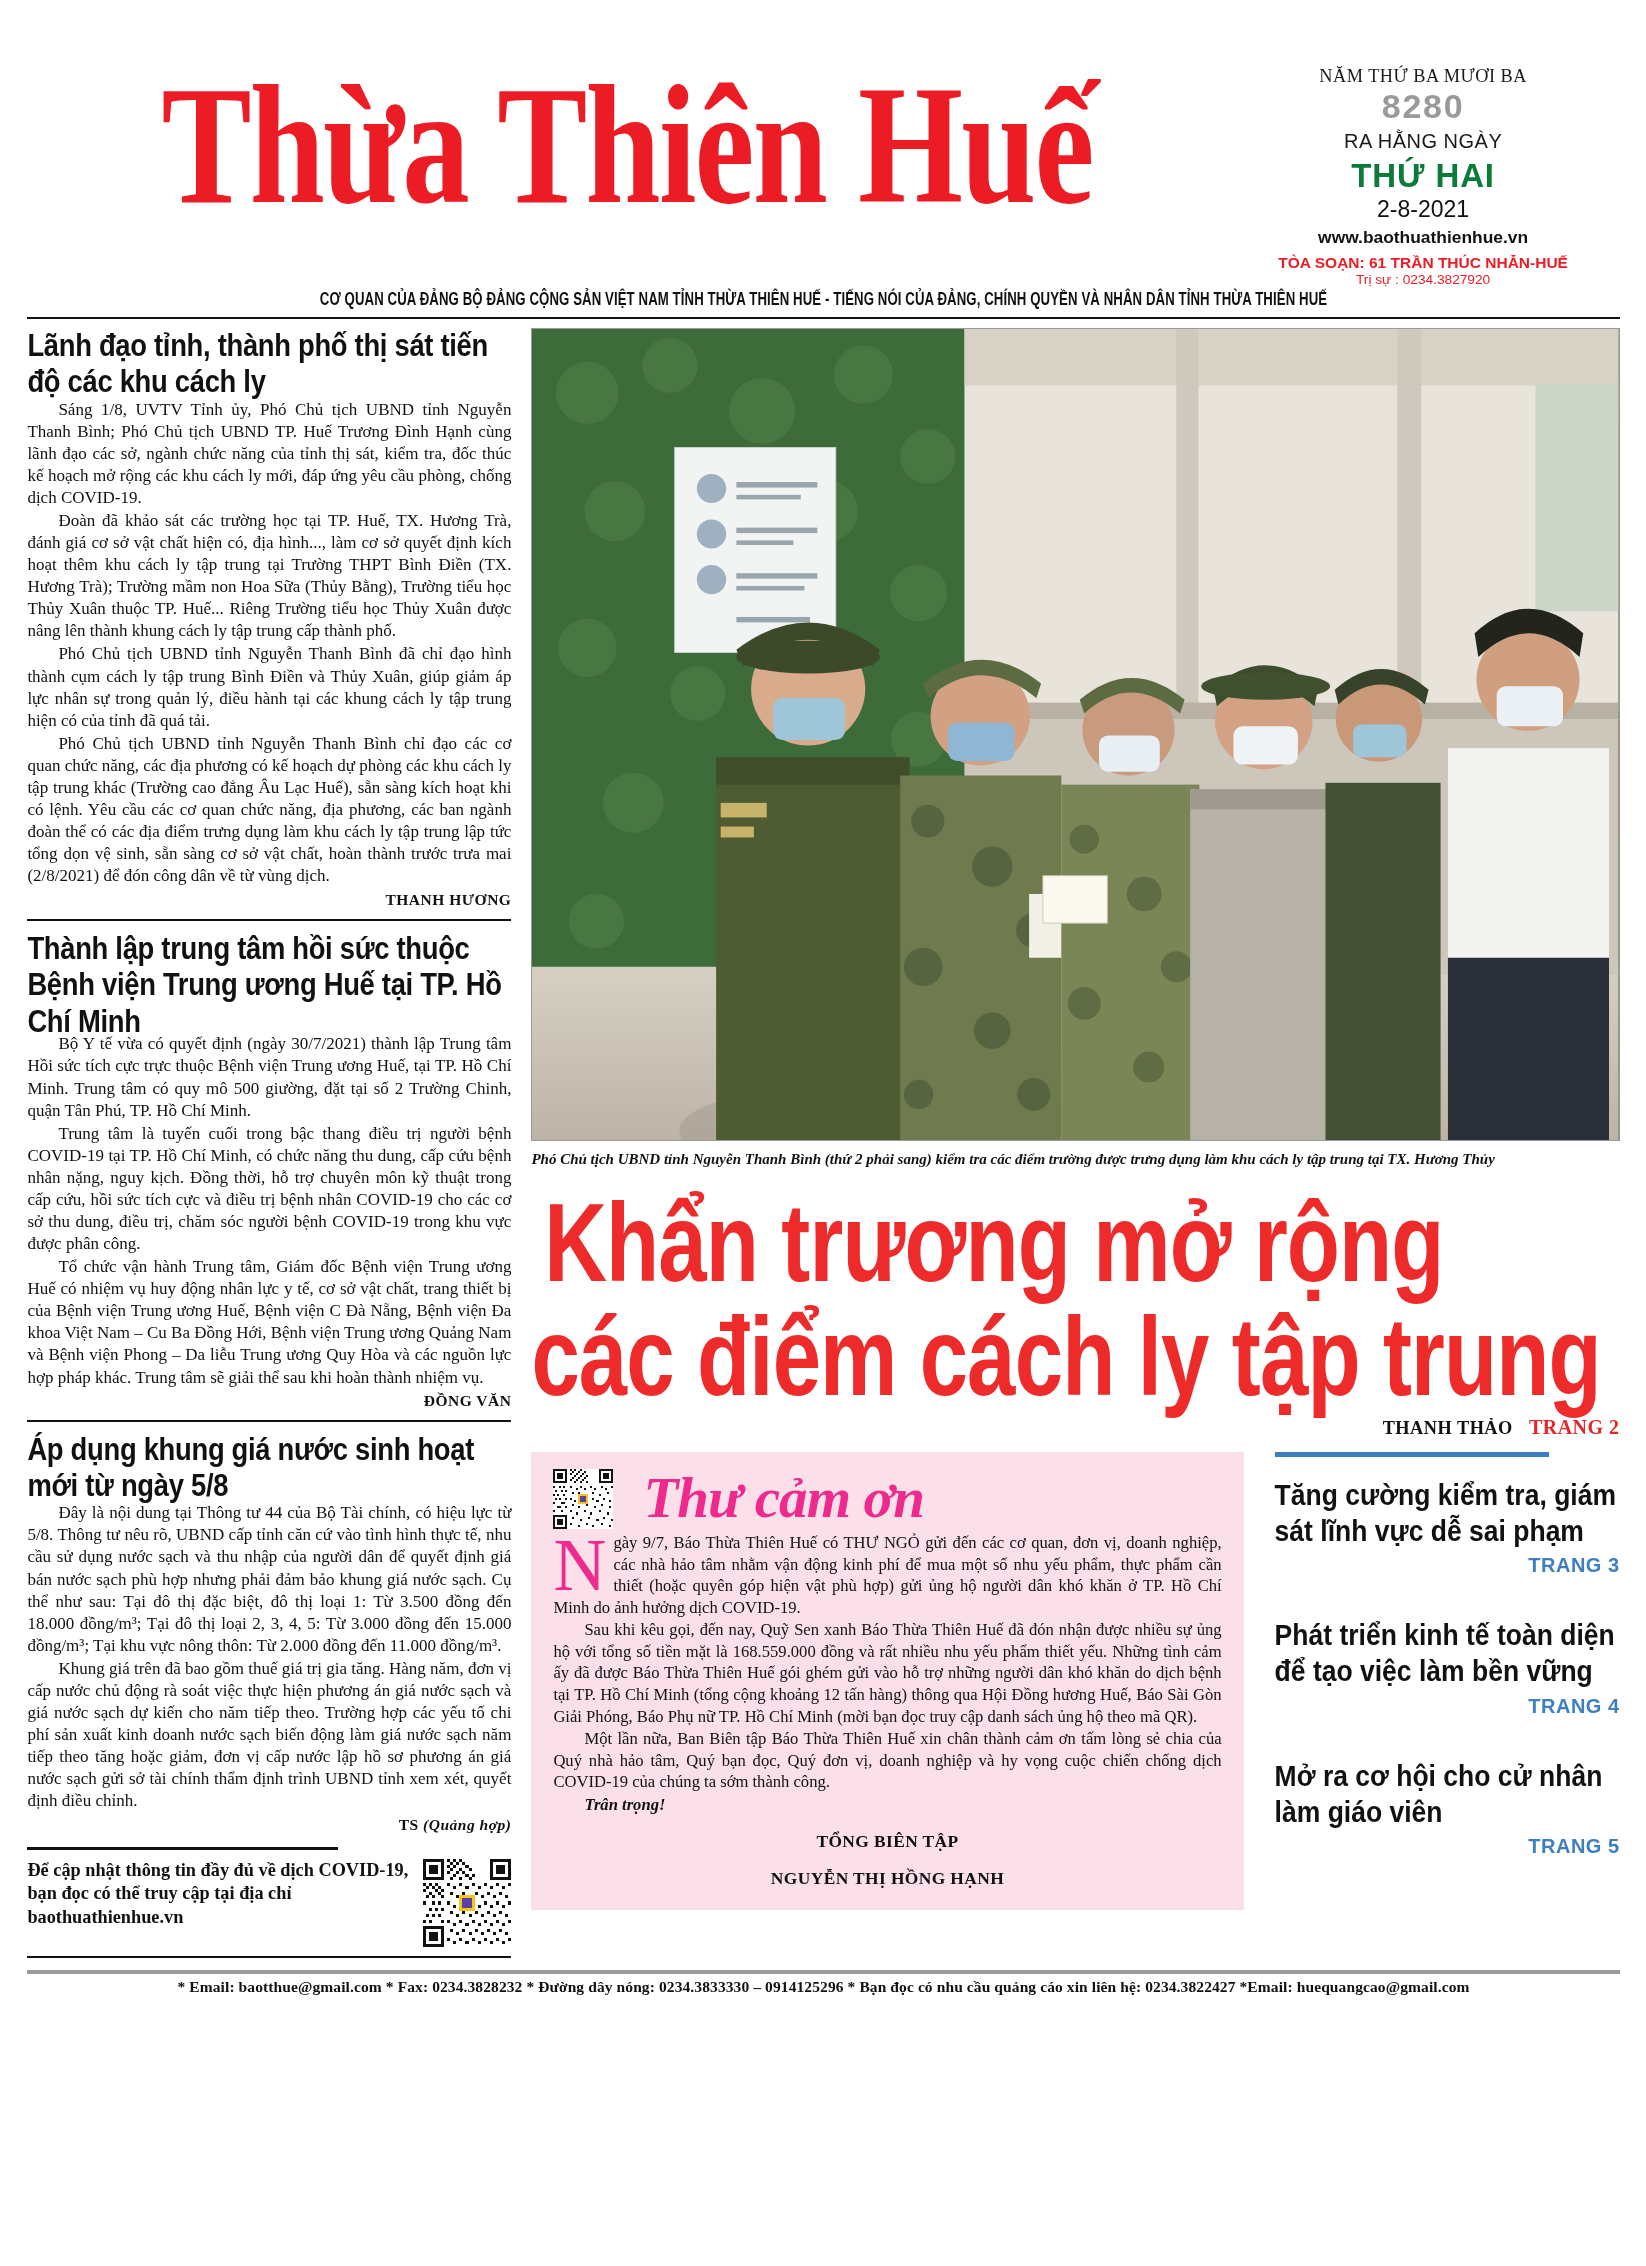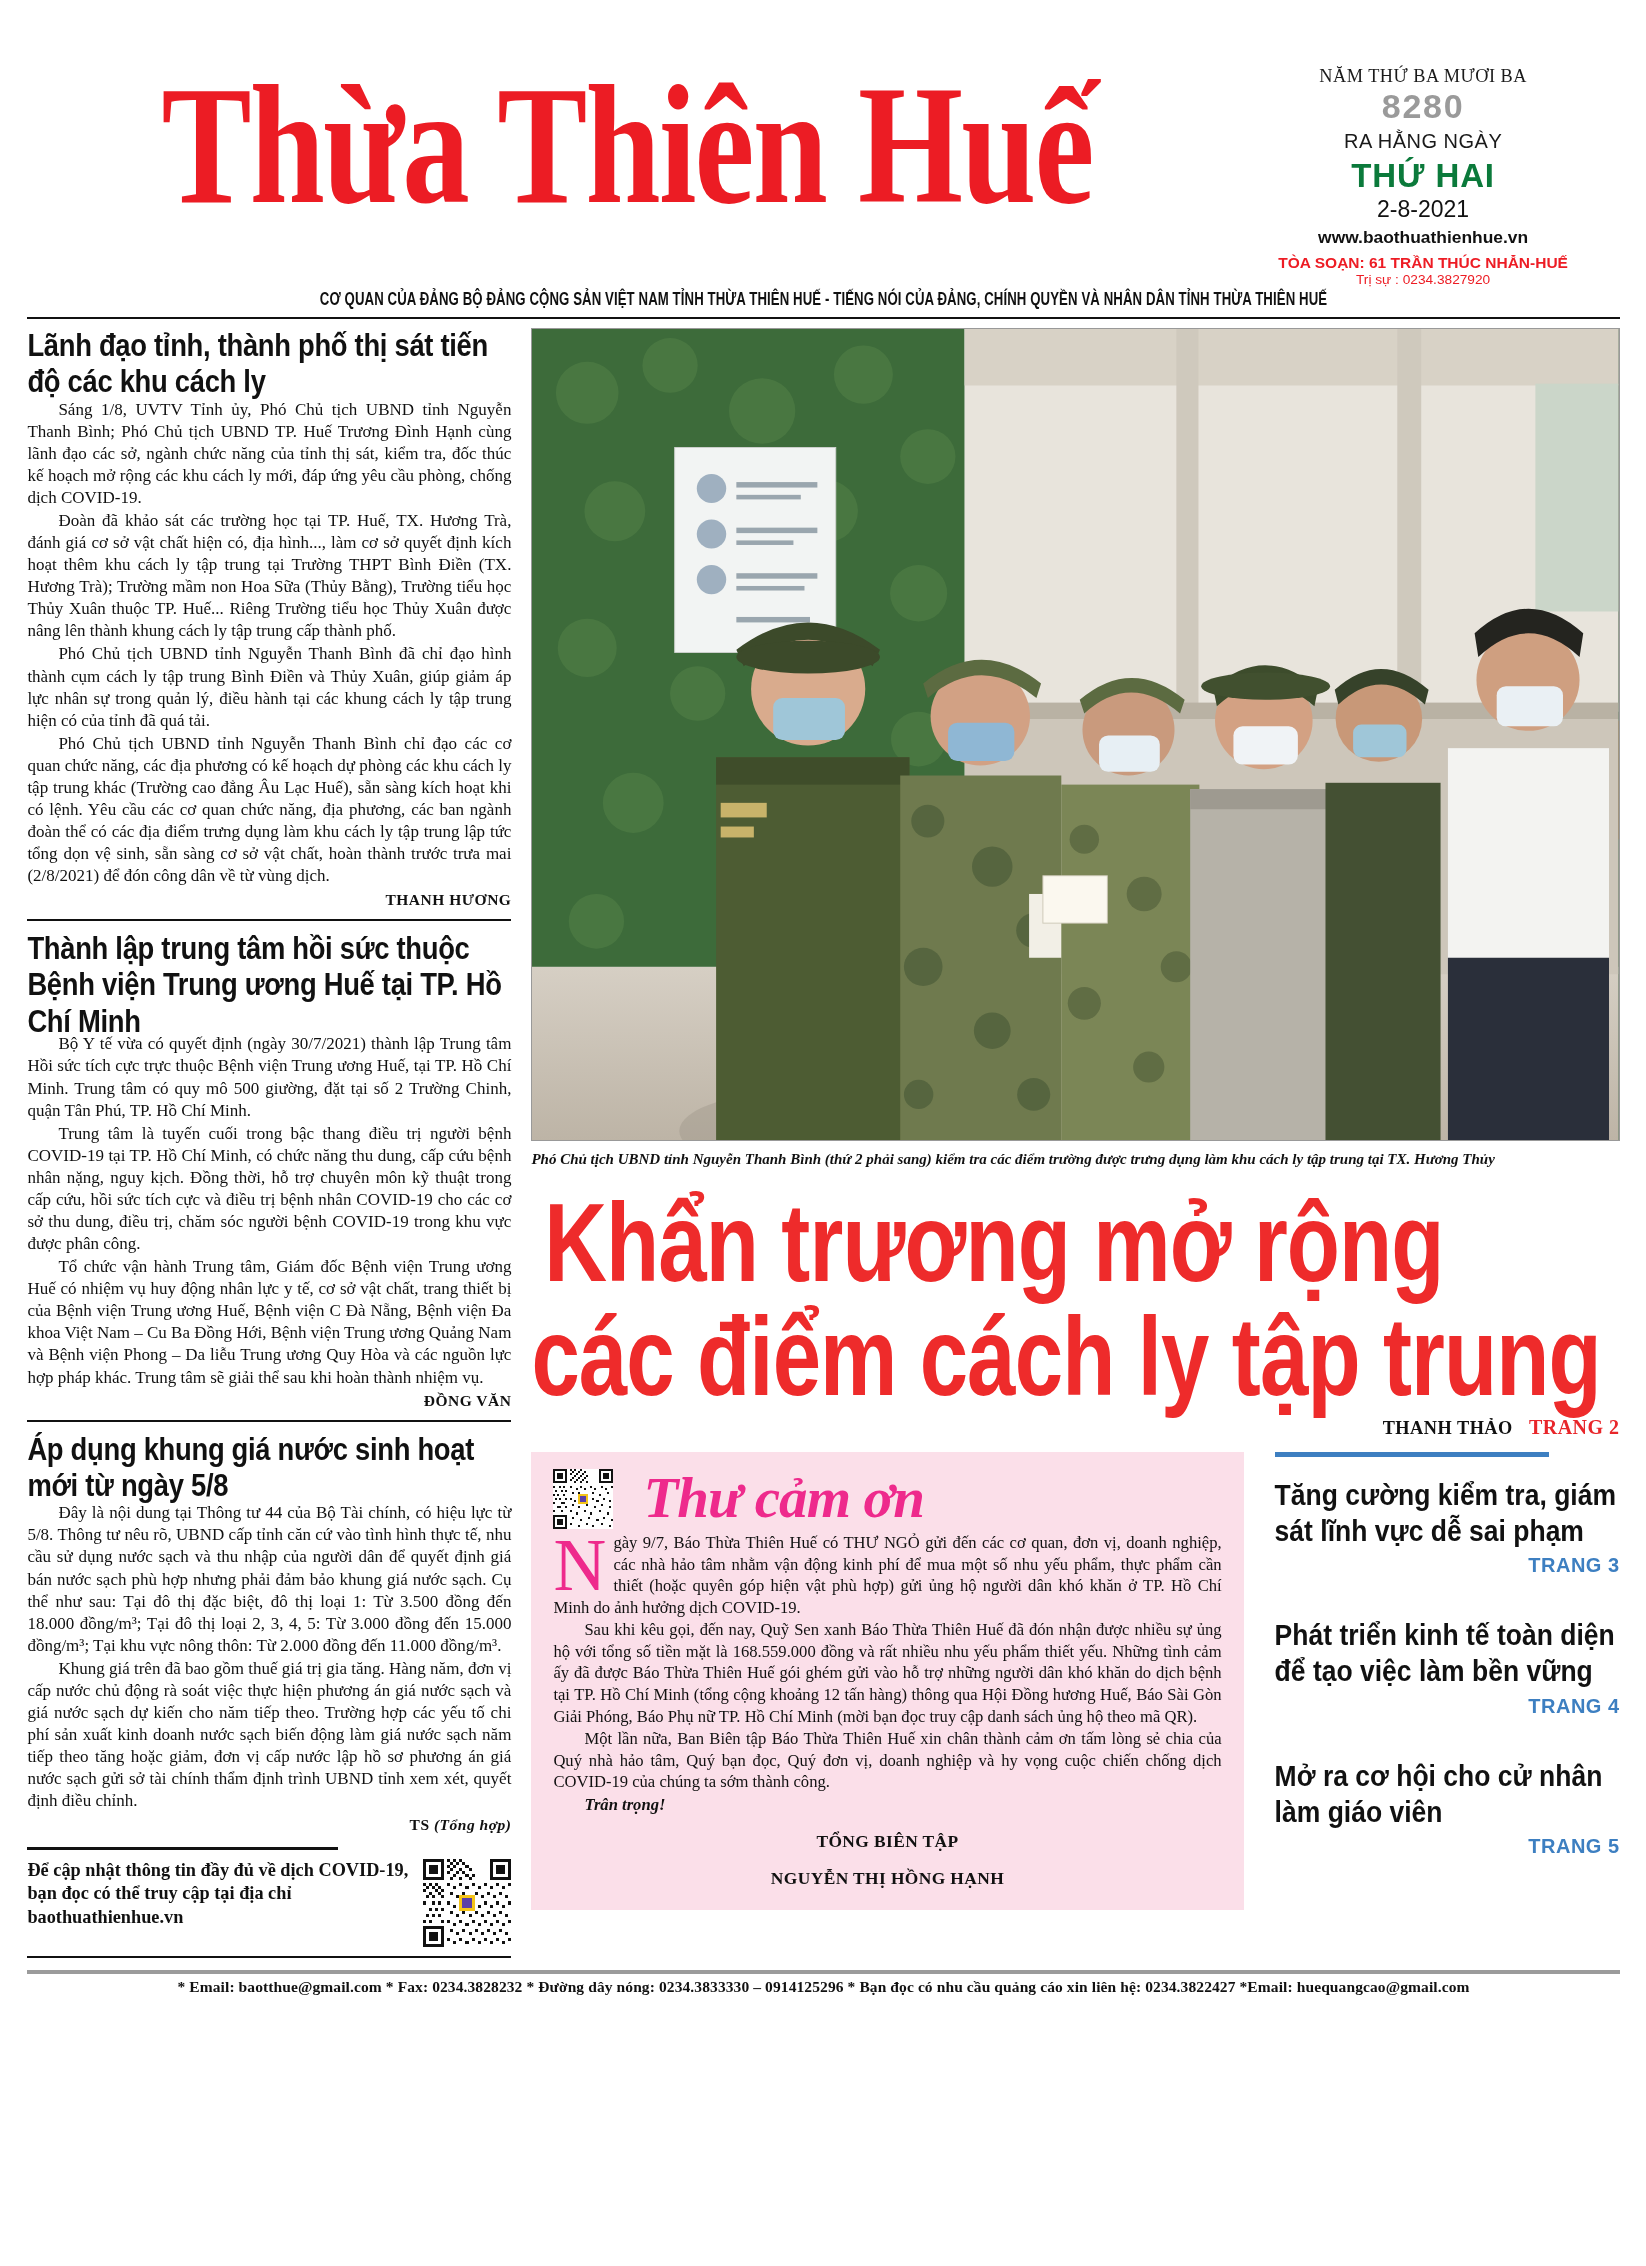--- a/index.html
+++ b/index.html
@@ -207,21 +207,21 @@
       </article>
 
       <div class="art-sep"></div>
 
       <article>
         <h2 class="hl">Áp dụng khung giá nước sinh hoạt mới từ ngày 5/8</h2>
         <p class="body">Đây là nội dung tại Thông tư 44 của Bộ Tài chính, có hiệu lực từ 5/8. Thông tư nêu rõ, UBND cấp tỉnh căn cứ vào tình hình thực tế, nhu cầu sử dụng nước sạch và thu nhập của người dân để quyết định giá bán nước sạch phù hợp nhưng phải đảm bảo khung giá nước sạch. Cụ thể như sau: Tại đô thị đặc biệt, đô thị loại 1: Từ 3.500 đồng đến 18.000 đồng/m³; Tại đô thị loại 2, 3, 4, 5: Từ 3.000 đồng đến 15.000 đồng/m³; Tại khu vực nông thôn: Từ 2.000 đồng đến 11.000 đồng/m³.</p>
         <p class="body">Khung giá trên đã bao gồm thuế giá trị gia tăng. Hàng năm, đơn vị cấp nước chủ động rà soát việc thực hiện phương án giá nước sạch và giá nước sạch dự kiến cho năm tiếp theo. Trường hợp các yếu tố chi phí sản xuất kinh doanh nước sạch biến động làm giá nước sạch năm tiếp theo tăng hoặc giảm, đơn vị cấp nước lập hồ sơ phương án giá nước sạch gửi sở tài chính thẩm định trình UBND tỉnh xem xét, quyết định điều chỉnh.</p>
         <div class="byline">
           <span>TS</span>
-          <span class="ital">(Tổng hợp)</span>
+          <span class="ital">(Quảng hợp)</span>
         </div>
       </article>
 
       <div class="promo-rule"></div>
 
       <div class="promo">
         <div class="promo-txt">Để cập nhật thông tin đầy đủ về dịch COVID-19, bạn đọc có thể truy cập tại địa chỉ baothuathienhue.vn</div>
         <svg class="qr" viewBox="0 0 29 29" shape-rendering="crispEdges">
           <rect width="29" height="29" fill="#fff"></rect>
           <g fill="#111">

